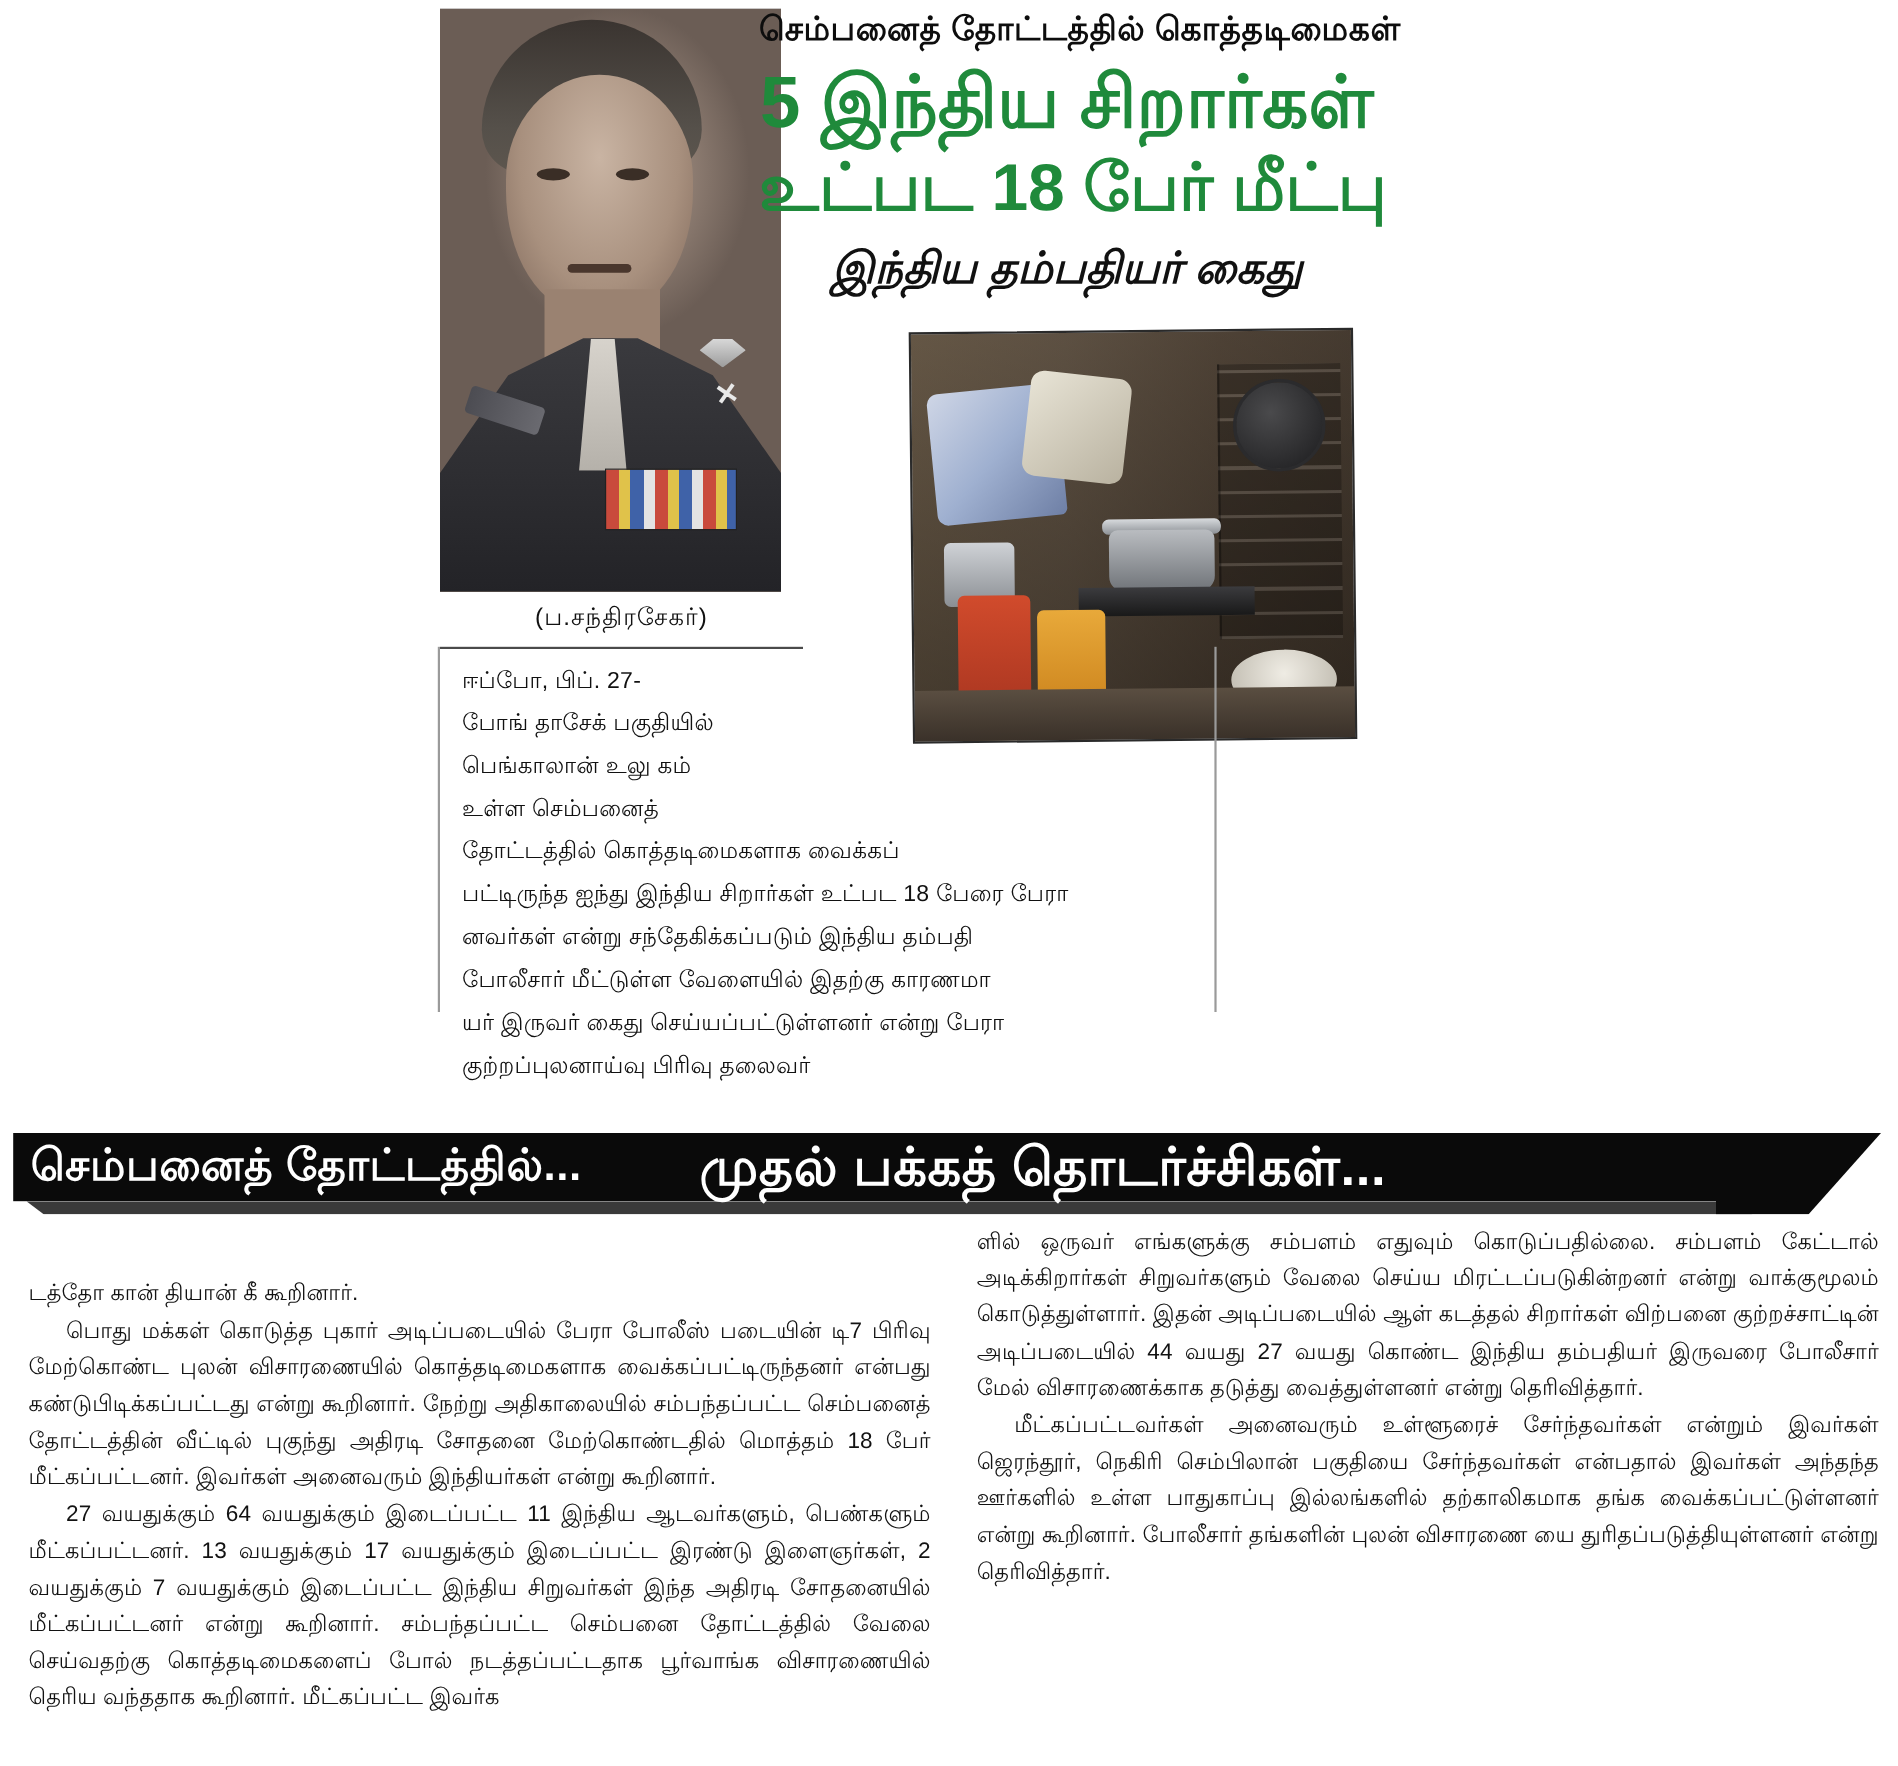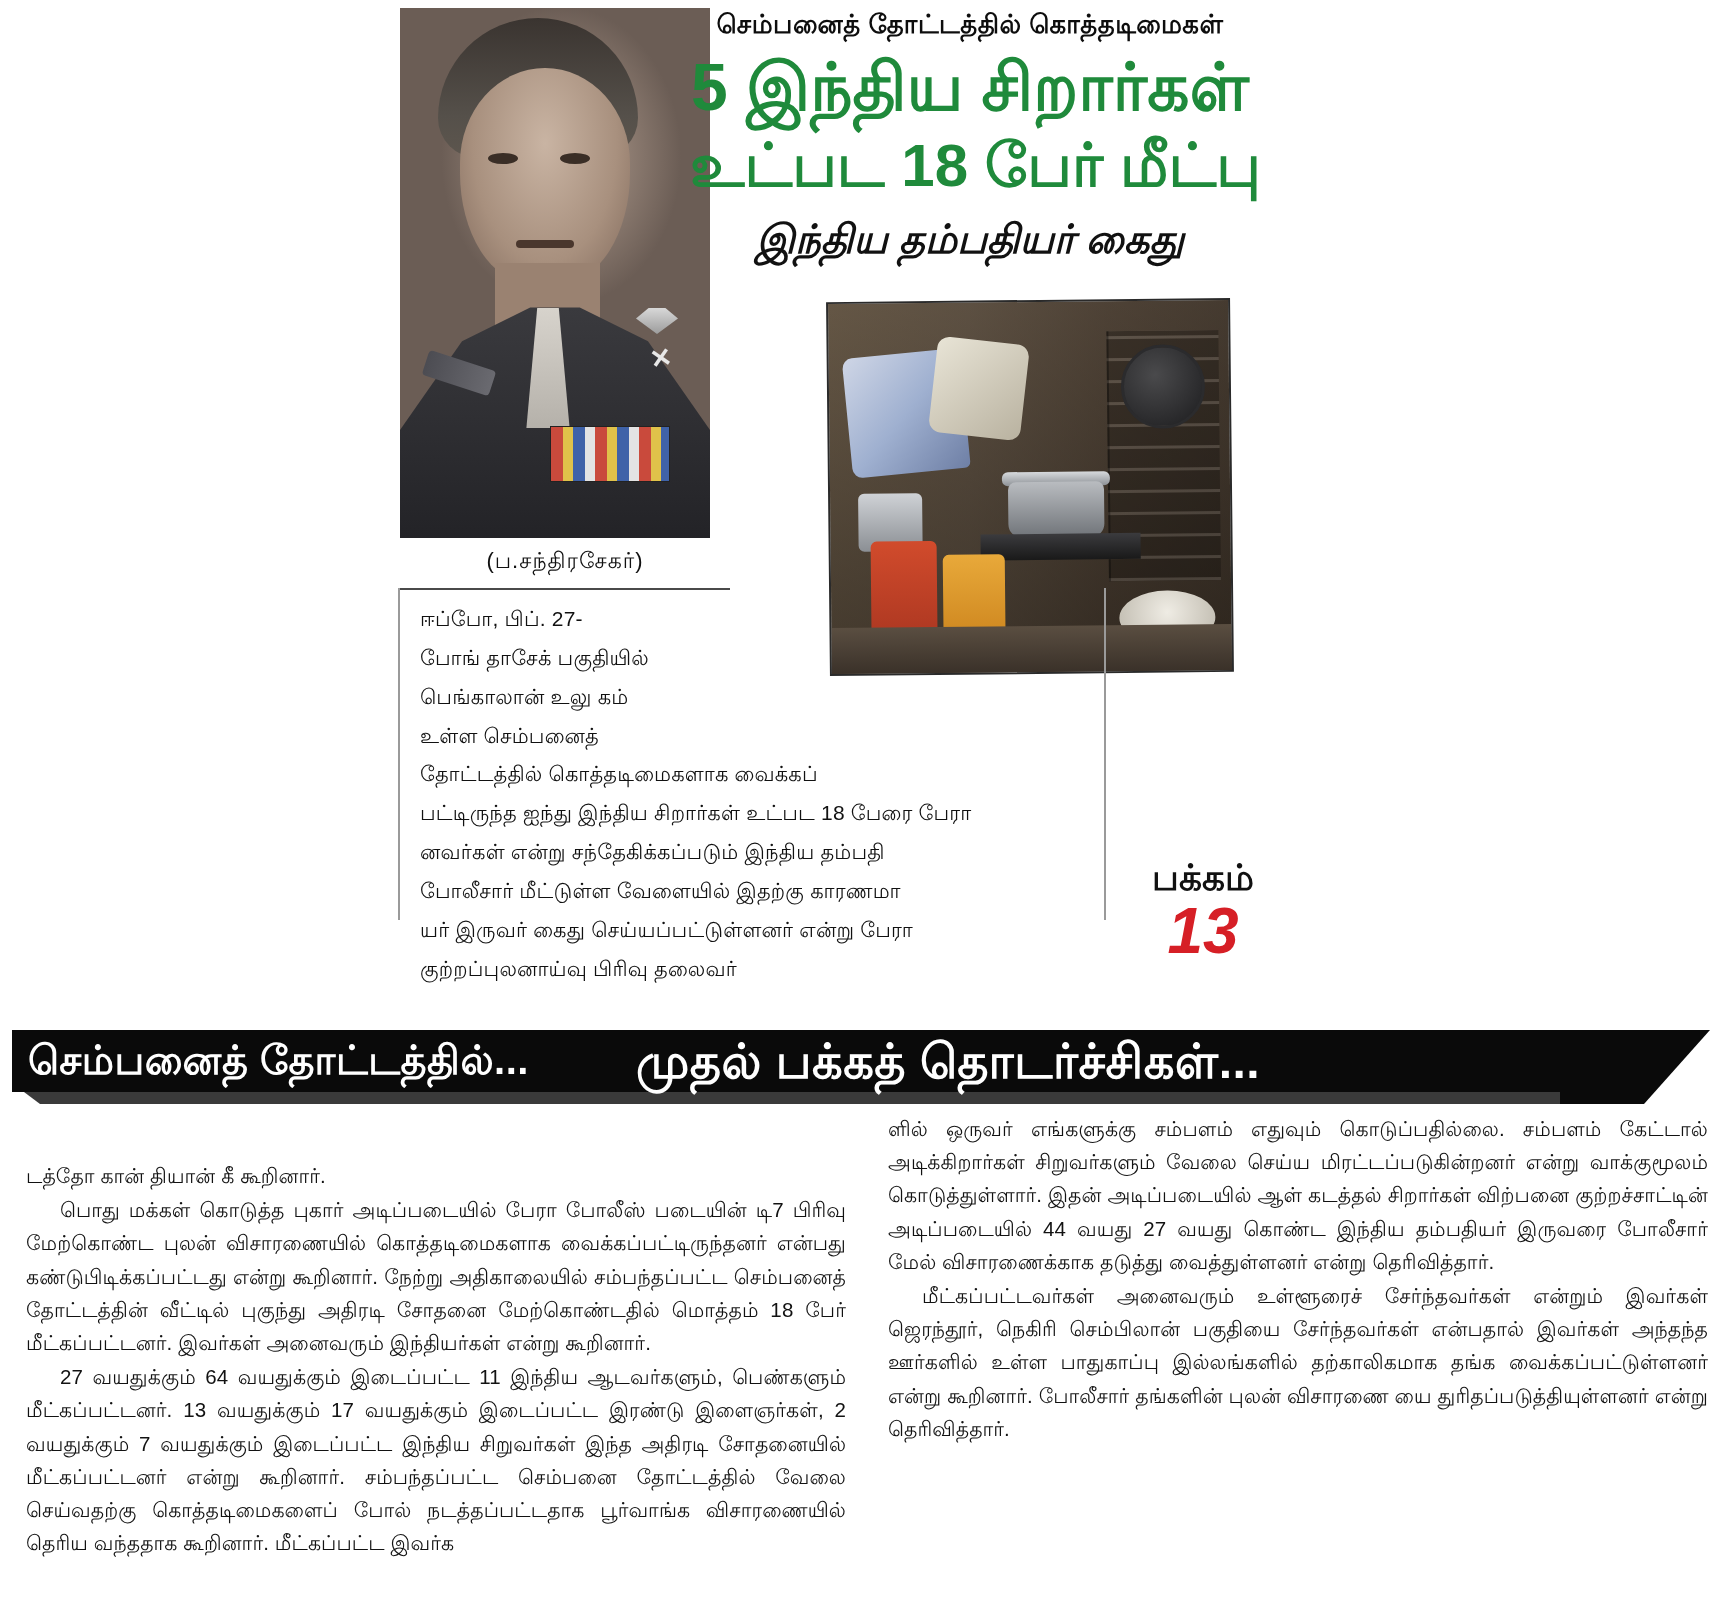--- a/index.html
+++ b/index.html
@@ -139,21 +139,21 @@
 
   
   .headline {
     position: absolute;
     left: 690px;
     top: 10px;
     width: 560px;
     text-align: center;
   }
   .headline .kicker {
-    font-size: 26px;
+    font-size: 30px;
     font-weight: bold;
     color: #0d0d0d;
     letter-spacing: 0.5px;
     line-height: 1.15;
     white-space: nowrap;
   }
   .headline .line1 {
     font-size: 66px;
     font-weight: bold;
     color: #1f8a3b;
@@ -444,24 +444,20 @@
     <span class="narrow">பெங்காலான் உலு கம்</span>
     <span class="narrow">உள்ள செம்பனைத்</span>
     <span style="display:block">தோட்டத்தில் கொத்தடிமைகளாக வைக்கப்</span>
     <span style="display:block">பட்டிருந்த ஐந்து இந்திய சிறார்கள் உட்பட 18 பேரை பேரா</span>
     <span style="display:block">னவர்கள் என்று சந்தேகிக்கப்படும் இந்திய தம்பதி</span>
     <span style="display:block">போலீசார் மீட்டுள்ள வேளையில் இதற்கு காரணமா</span>
     <span style="display:block">யர் இருவர் கைது செய்யப்பட்டுள்ளனர் என்று பேரா</span>
     <span style="display:block">குற்றப்புலனாய்வு பிரிவு தலைவர்</span>
   </div>
 
-  <div class="page-pointer">
-    <div class="label">பக்கம்</div>
-    <div class="num">13</div>
-  </div>
 
   <div class="vrule" style="left:398px; top:588px; height:332px;"></div>
   <div class="vrule" style="left:1104px; top:588px; height:332px;"></div>
 </div>
 
 <div class="banner">
   <div class="banner-shadow"></div>
   <div class="banner-wedge"></div>
   <div class="banner-black"></div>
   <div class="banner-left">செம்பனைத் தோட்டத்தில்...</div>

